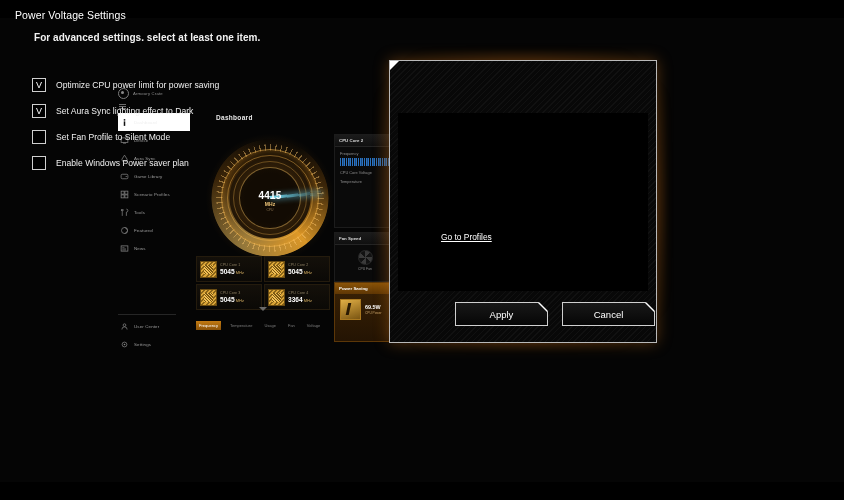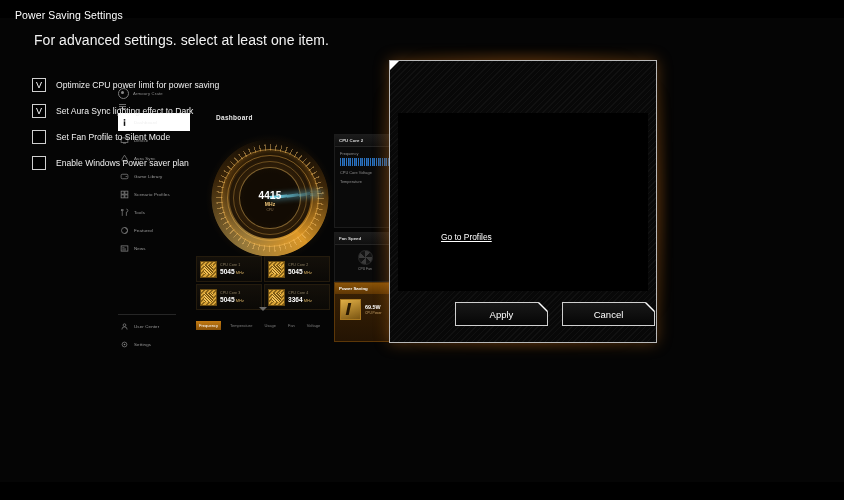--- a/index.html
+++ b/index.html
@@ -471,23 +471,24 @@
     left: 15px;
     top: 9px;
     font-size: 10.5px;
     color: #ffffff;
     letter-spacing: .1px;
   }
   #dialog-hint {
     position: absolute;
     left: 34px;
     top: 32px;
-    font-size: 14px;
+    font-size: 10px;
     color: #f2f2f2;
     letter-spacing: .05px;
+    font-weight: bold;
   }
   #dialog-inner {
     position: absolute;
     left: 8px;
     top: 52px;
     right: 8px;
     height: 178px;
     background: #000000;
   }
   #option-list {
@@ -757,21 +758,21 @@
 
   </div>
 
   <div id="dialog-glow"></div>
 
   <div id="dialog">
     <div class="corner-notch"></div>
     <div id="dialog-inner"></div>
   </div>
 
-  <div id="dialog-title">Power Saving Settings</div>
+  <div id="dialog-title">Power Voltage Settings</div>
   <div id="dialog-hint">For advanced settings. select at least one item.</div>
 
   <div id="option-list">
     <div class="option-row">
       <div class="checkbox">V</div>
       <div class="option-label">Optimize CPU power limit for power saving</div>
     </div>
     <div class="option-row">
       <div class="checkbox">V</div>
       <div class="option-label">Set Aura Sync lighting effect to Dark</div>

